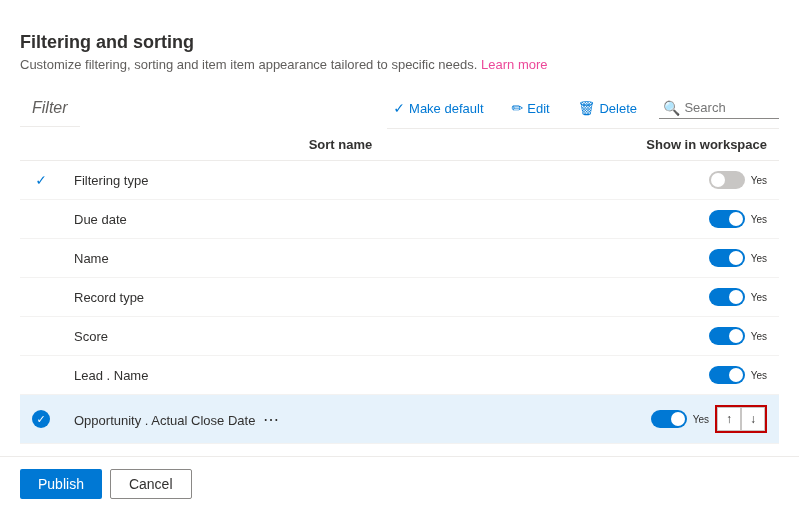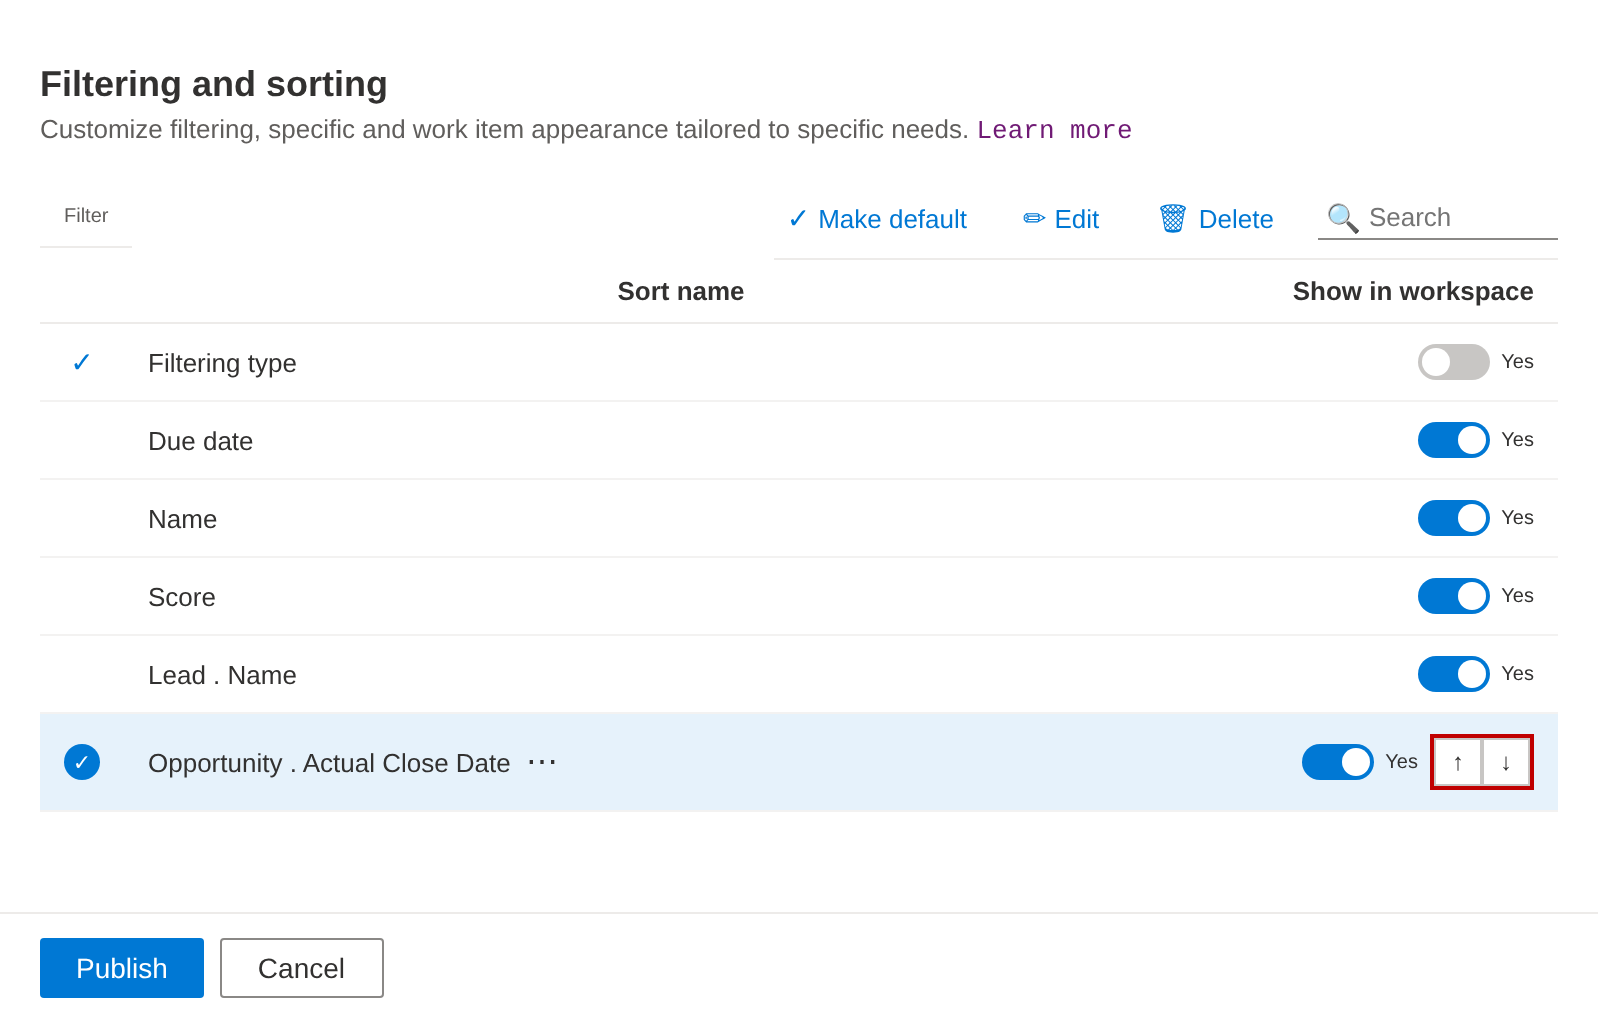--- a/index.html
+++ b/index.html
@@ -25,37 +25,37 @@
       font-weight: 600;
       color: #323130;
       margin-bottom: 4px;
     }
     .page-subtitle {
       font-size: 13px;
       color: #605e5c;
       margin-bottom: 16px;
     }
     .page-subtitle a {
-      color: #701a75;
+      color: #ec4899;
       text-decoration: none;
-      font-family: Liberation Mono, monospace;
     }
     .tabs {
       display: flex;
       align-items: center;
       border-bottom: 1px solid #edebe9;
       margin-bottom: 0;
     }
     .tab {
       padding: 8px 12px;
       cursor: pointer;
-      font-size: 10px;
+      font-size: 16px;
       color: #605e5c;
       border-bottom: 2px solid transparent;
       margin-bottom: -1px;
+      font-style: italic;
     }
     .tab.active {
       color: #0078d4;
       border-bottom: 2px solid #0078d4;
       font-weight: 600;
     }
     .toolbar {
       display: flex;
       align-items: center;
       justify-content: flex-end;
@@ -237,21 +237,21 @@
       cursor: pointer;
       border-radius: 2px;
     }
   </style>
 </head>
 <body>
 
 <div class="page-container">
   <div class="page-title">Filtering and sorting</div>
   <div class="page-subtitle">
-    <span>Customize filtering, specific and work item appearance tailored to specific needs.</span>
+    <span>Customize filtering, sorting and item item appearance tailored to specific needs.</span>
     <a href="#">Learn more</a>
   </div>
 
   <div style="display:flex; align-items:center; justify-content:space-between;">
     <div class="tabs">
       <div class="tab">Filter</div>
     </div>
     <div class="toolbar">
       <button class="toolbar-btn">
         <span class="icon">✓</span>
@@ -313,20 +313,32 @@
               <div class="show-col">
                 <div class="toggle on">
                   <div class="toggle-thumb"></div>
                 </div>
                 <span class="toggle-label">Yes</span>
               </div>
             </td>
           </tr>
           <tr>
             <td class="check-cell"></td>
+            <td>Record type</td>
+            <td class="show-cell">
+              <div class="show-col">
+                <div class="toggle on">
+                  <div class="toggle-thumb"></div>
+                </div>
+                <span class="toggle-label">Yes</span>
+              </div>
+            </td>
+          </tr>
+          <tr>
+            <td class="check-cell"></td>
             <td>Score</td>
             <td class="show-cell">
               <div class="show-col">
                 <div class="toggle on">
                   <div class="toggle-thumb"></div>
                 </div>
                 <span class="toggle-label">Yes</span>
               </div>
             </td>
           </tr>

